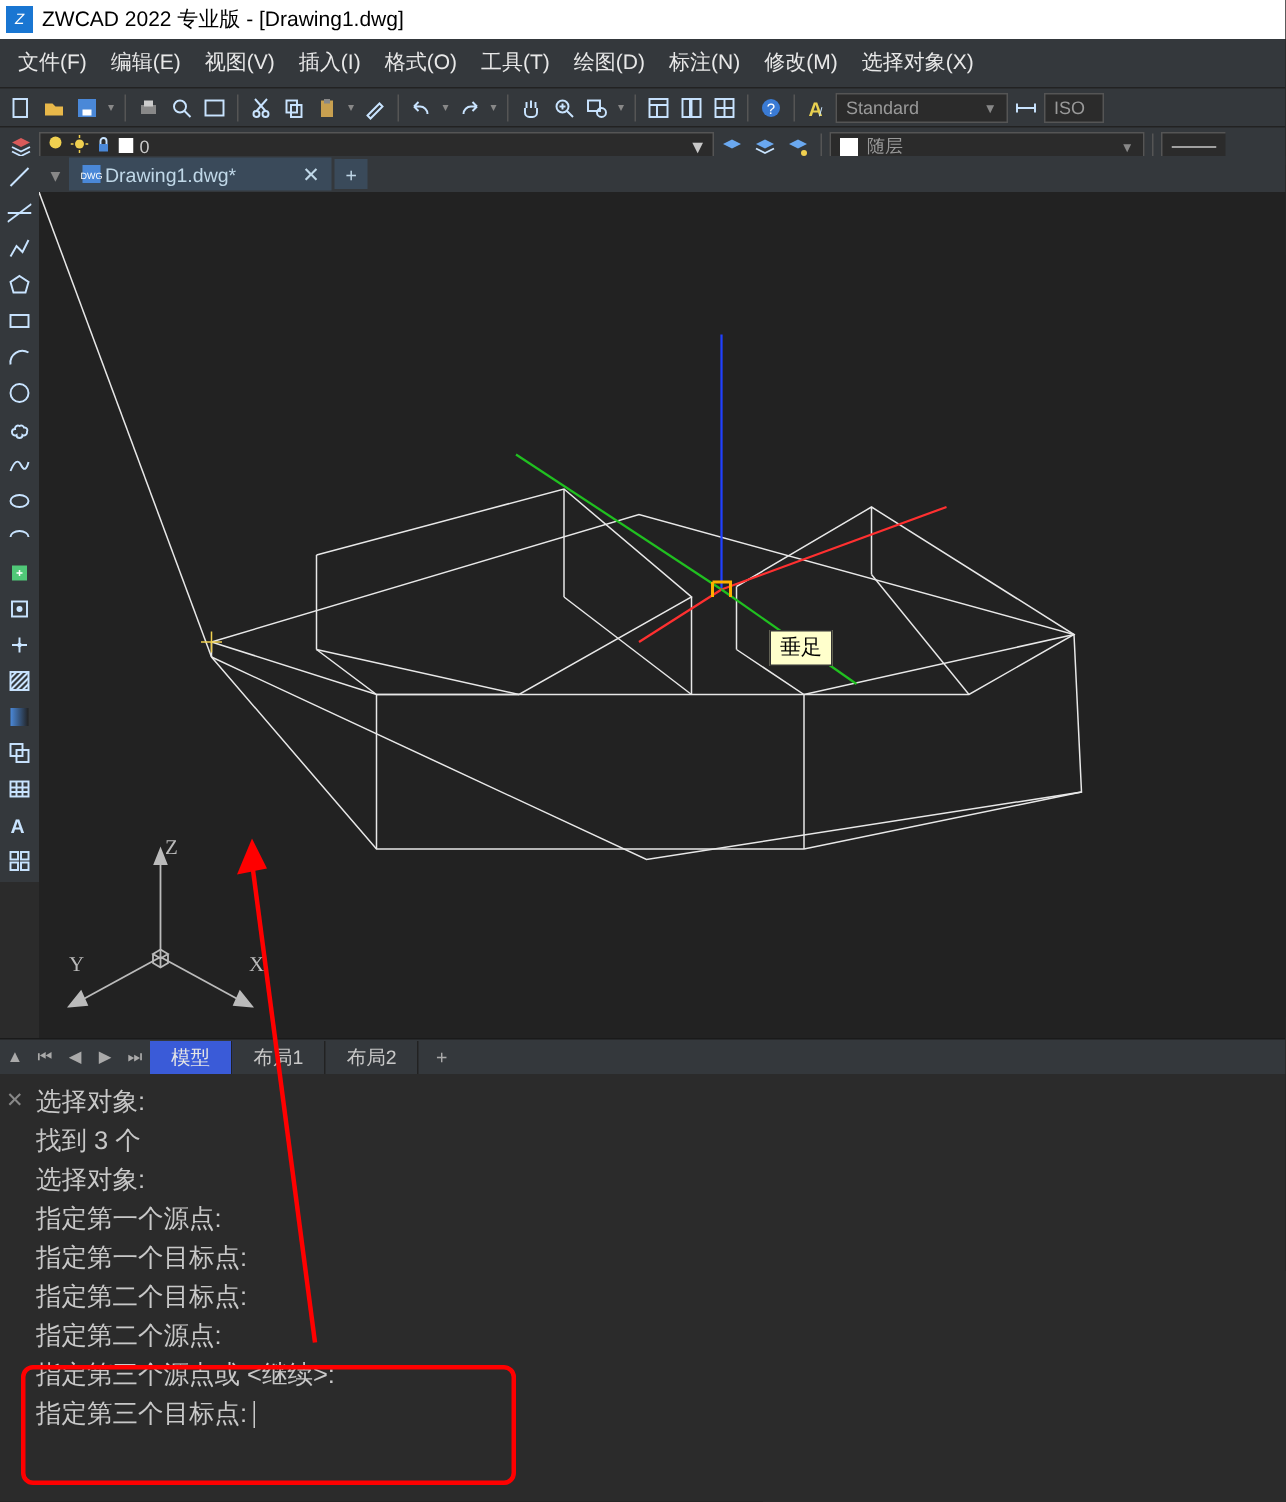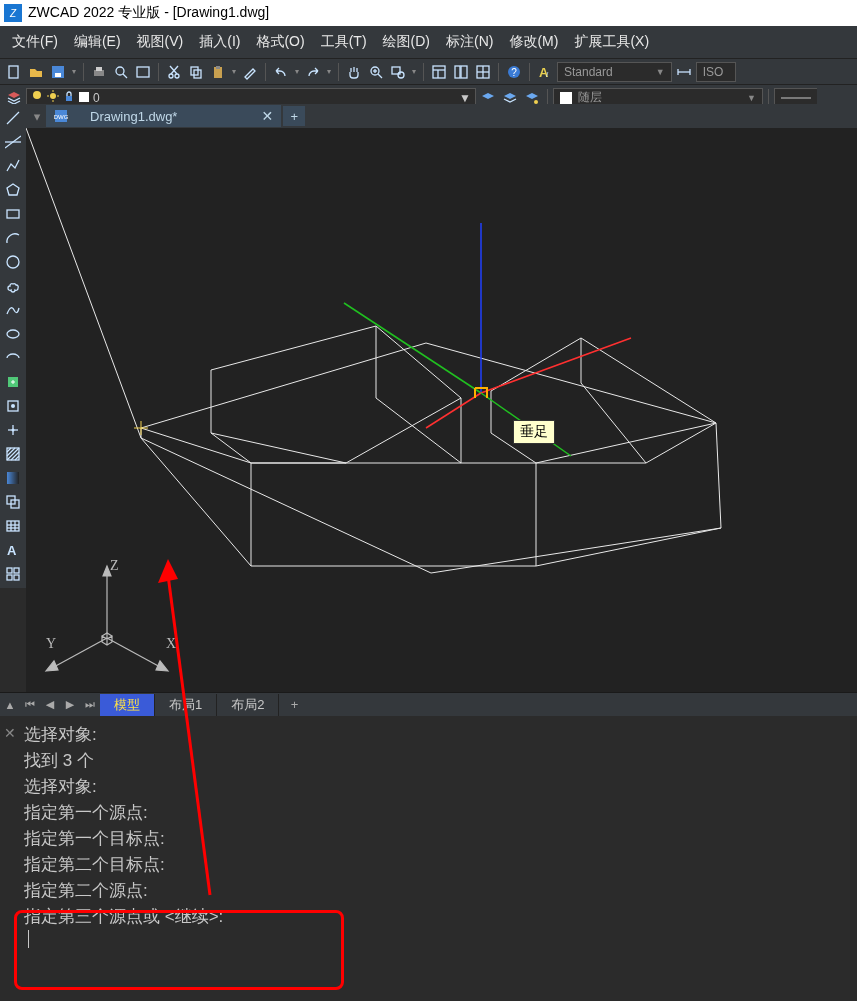--- a/index.html
+++ b/index.html
@@ -25,34 +25,34 @@
 
 .toolbar2 { height: 26px; background: #34383c; display: flex; align-items: center; padding: 0 4px; border-top: 1px solid #222; gap: 2px; }
 .layer-select { flex: 0 0 auto; width: 450px; height: 20px; background: #2b2b2b; border: 1px solid #555; color: #c8c8c8; display: flex; align-items: center; padding: 0 4px; font-size: 12px; gap: 4px; }
 
 
 .left-palette { position: absolute; left: 0; top: 104px; width: 26px; background: #34383c; display: flex; flex-direction: column; align-items: center; padding: 4px 0; gap: 4px; }
 .palette-btn { width: 20px; height: 20px; display: flex; align-items: center; justify-content: center; cursor: pointer; }
 
 
 .file-tabs { position: absolute; left: 26px; top: 104px; right: 0; height: 24px; background: #34383c; display: flex; align-items: center; padding: 0 4px; gap: 2px; }
-.file-tab { height: 22px; background: #3a4a5a; display: flex; align-items: center; padding: 0 8px; gap: 22px; color: #c0d8e8; font-family: "Courier New", monospace; font-size: 13px; }
+.file-tab { height: 22px; background: #3a4a5a; display: flex; align-items: center; padding: 0 8px; gap: 2px; color: #c0d8e8; font-family: "Courier New", monospace; font-size: 13px; }
 .file-tab-chevron { width: 14px; height: 14px; display:flex; align-items:center; justify-content:center; color:#888; cursor:pointer; }
 .file-tab-close { color: #c0d8e8; cursor: pointer; font-size: 14px; }
 .file-tab-add { width: 22px; height: 20px; background: #3a4a5a; display: flex; align-items: center; justify-content: center; color: #c0d8e8; cursor: pointer; }
 
 
 .canvas-wrap { position: absolute; left: 26px; top: 128px; right: 0; height: 564px; background: #222; }
 .drawing-canvas { position: absolute; inset: 0; }
 
 
 .view-tabs { position: absolute; left: 0; top: 692px; right: 0; height: 24px; background: #34383c; display: flex; align-items: center; border-top: 1px solid #1a1a1a; }
 .vt-arrow-btn { width: 20px; height: 20px; display:flex; align-items:center; justify-content:center; cursor:pointer; color:#aaa; font-size:11px; }
 .vt-tab { height: 22px; padding: 0 14px; display: flex; align-items: center; font-size: 13px; cursor: pointer; border-right: 1px solid #222; }
-.vt-tab.active { background: #3a5bd8; color: #fde047; }
+.vt-tab.active { background: #3a5bd8; color: #e5e5e5; }
 .vt-add { width: 30px; text-align:center; cursor:pointer; color:#aaa; }
 
 
 .cmd-area { position: absolute; left: 0; top: 716px; right: 0; bottom: 0; background: #2b2b2b; padding: 6px 8px 8px 24px; font-size: 17px; line-height: 26px; color: #c8c8c8; font-family: SimSun, serif; }
 .cmd-close { position:absolute; left:4px; top:4px; color:#888; font-size:14px; cursor:pointer; }
 .cmd-line { white-space: pre; }
 .cmd-prompt { display: flex; align-items: center; }
 .cmd-cursor { width: 1px; height: 18px; background: #c8c8c8; margin-left: 4px; }
 
 
@@ -81,21 +81,21 @@
 <div class="menubar">
   <div class="menu-item">文件(F)</div>
   <div class="menu-item">编辑(E)</div>
   <div class="menu-item">视图(V)</div>
   <div class="menu-item">插入(I)</div>
   <div class="menu-item">格式(O)</div>
   <div class="menu-item">工具(T)</div>
   <div class="menu-item">绘图(D)</div>
   <div class="menu-item">标注(N)</div>
   <div class="menu-item">修改(M)</div>
-  <div class="menu-item">扩展工具(X)</div>
+  <div class="menu-item">选择对象(X)</div>
 </div>
 
 <div class="toolbar">
   <div class="tb-btn">
       <svg width="16" height="16">
         <rect class="ico" x="3" y="2" width="9" height="12"></rect>
       </svg>
     </div>
   <div class="tb-btn">
       <svg width="16" height="16">
@@ -532,20 +532,21 @@
   <div class="cmd-line">选择对象:</div>
   <div class="cmd-line">找到 3 个</div>
   <div class="cmd-line">选择对象:</div>
   <div class="cmd-line">指定第一个源点:</div>
   <div class="cmd-line">指定第一个目标点:</div>
   <div class="cmd-line">指定第二个目标点:</div>
   <div class="cmd-line">指定第二个源点:</div>
   <div class="cmd-line">指定第三个源点或 &lt;继续&gt;:</div>
   <div class="cmd-line"></div>
   <div class="cmd-prompt">
+    <span>指定第三个目标点: </span>
     <span class="cmd-cursor"></span>
   </div>
 </div>
 
 <svg class="red-arrow" style="left:150px;top:555px" width="80" height="350">
   <line x1="60" y1="340" x2="18" y2="20" stroke="#ff0000" stroke-width="3"></line>
   <polygon points="18,4 8,28 28,24" fill="#ff0000"></polygon>
 </svg>
 
 <div class="highlight-box" style="left:14px;top:910px;width:330px;height:80px"></div>

